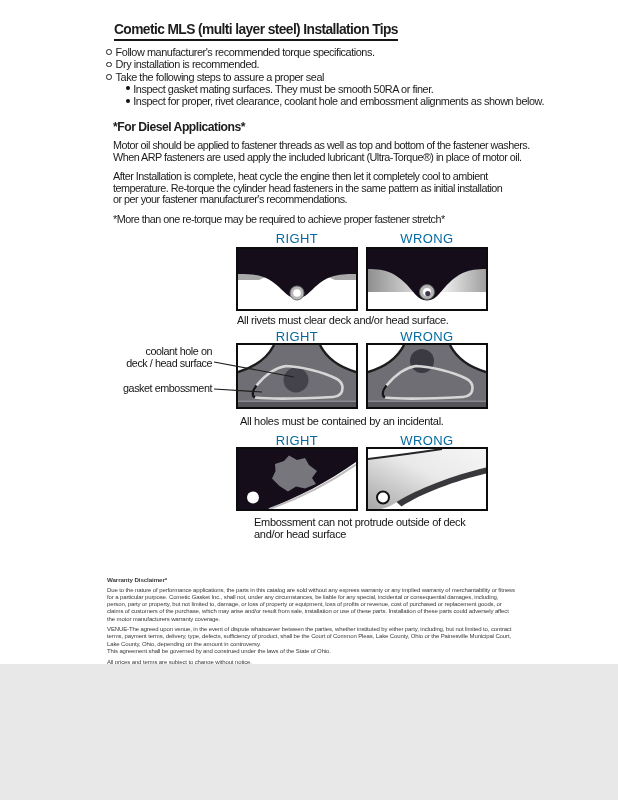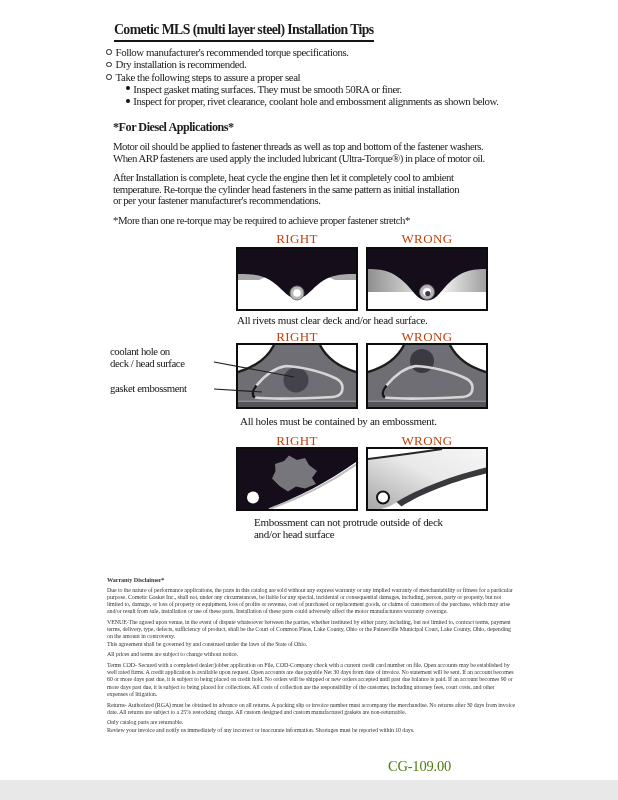--- a/index.html
+++ b/index.html
@@ -1,44 +1,44 @@
 <!DOCTYPE html>
 <html><head>
 <meta charset="utf-8">
 <style>
   html,body{margin:0;padding:0;background:#e8e8e8;}
-  .page{position:relative;width:618px;height:780px;background:#ffffff;overflow:hidden;
-        font-family:Liberation Serif, serif;color:#1c1c1c;}
+  .page{position:relative;width:618px;height:664px;background:#ffffff;overflow:hidden;
+        font-family:Liberation Sans, sans-serif;color:#1c1c1c;}
 
   
   .title{position:absolute;left:114px;top:22px;margin:0;font-size:13.8px;font-weight:700;
          letter-spacing:-0.6px;border-bottom:2.4px solid #161616;padding-bottom:2px;display:inline-block;}
 
   
   .tips{position:absolute;left:106px;top:46px;font-size:10.9px;letter-spacing:-0.45px;line-height:12.3px;}
   .tip{display:flex;align-items:flex-start;}
   .tip .mk{flex:0 0 auto;display:inline-block;border-radius:50%;}
   .mk.o{width:3.6px;height:3.6px;border:1.1px solid #242424;margin:3.4px 4px 0 0;}
   .mk.f{width:3.8px;height:3.8px;background:#141414;margin:3.6px 3.5px 0 0;}
   .tip.sub{margin-left:20px;text-align:right;}
 
   
   .diesel{position:absolute;left:113px;top:120px;width:420px;}
   .diesel h2{margin:0 0 6px 0;font-size:12.2px;letter-spacing:-0.5px;font-weight:700;}
   .diesel p{margin:0 0 8px 0;font-size:10.8px;letter-spacing:-0.5px;line-height:11.5px;white-space:pre-line;}
 
   
-  .dlabel{position:absolute;width:122px;text-align:center;font-size:13px;letter-spacing:0.4px;color:#c2410c;}
+  .dlabel{position:absolute;width:122px;text-align:center;font-size:13px;letter-spacing:0.4px;color:#0369a1;}
   .dbox{position:absolute;width:122px;height:64px;border:2px solid #0c0c0c;box-sizing:border-box;background:#fff;}
   .dbox.r2{height:66px;}
   .dbox svg{display:block;width:100%;height:100%;}
   .dcaption{position:absolute;font-size:11px;letter-spacing:-0.3px;color:#141414;white-space:pre-line;line-height:12.2px;}
 
   
-  .side-labels{position:absolute;left:110px;top:346px;width:102px;text-align:left;
+  .side-labels{position:absolute;left:110px;top:346px;width:102px;text-align:right;
                font-size:10.8px;letter-spacing:-0.45px;line-height:11.8px;color:#161616;}
   .side-labels .lbl2{margin-top:13px;}
   .leaders{position:absolute;left:206px;top:354px;width:100px;height:44px;z-index:5;pointer-events:none;}
 
   
   .legal{position:absolute;left:107px;top:576px;width:409px;color:#3a3a3a;
          font-size:6px;letter-spacing:-0.12px;line-height:7.2px;}
   .legal h3{margin:0 0 3.5px 0;font-size:6.2px;font-weight:700;letter-spacing:-0.1px;}
   .legal p{margin:0 0 3.5px 0;white-space:pre-line;}
 
@@ -151,21 +151,21 @@
       <path d="M36,0 C30,12 17,22 0,27" fill="none" stroke="#1c1c1c" stroke-width="2.4"></path>
       <path d="M118,0 H82 C88,12 101,22 118,27 Z" fill="#ffffff"></path>
       <path d="M82,0 C88,12 101,22 118,27" fill="none" stroke="#1c1c1c" stroke-width="2.4"></path>
       <rect x="0" y="55.6" width="118" height="1.4" fill="#8d8c93"></rect>
       <rect x="0" y="57" width="118" height="5" fill="#55545b"></rect>
       <circle cx="54" cy="16" r="12" fill="#3b3a42"></circle>
       <path d="M17,52.5 C13.5,50.5 14,46 18.5,40.5 C26,31.5 36.5,22.5 48,21 C63,21.5 85,27 98,33.5 C103,36 104.5,38.5 104.5,43 C104.5,48.5 102,51.5 95,52 C66,53.5 31,54 17,52.5 Z" fill="none" stroke="#d6d6d6" stroke-width="2.6"></path>
       <path d="M17,52.5 C13.5,50.5 14,46 18.5,40.5" fill="none" stroke="#17171a" stroke-width="2.6"></path>
     </svg>
   </div>
-  <div class="dcaption" style="left:240px;top:415px;">All holes must be contained by an embossment.</div>
+  <div class="dcaption" style="left:240px;top:415px;">All holes must be contained by an incidental.</div>
 
   <div class="dlabel" style="left:236px;top:433px;">RIGHT</div>
   <div class="dlabel" style="left:366px;top:433px;">WRONG</div>
 
   <div class="dbox" style="left:236px;top:447px;">
     <svg viewBox="0 0 118 60" preserveAspectRatio="none">
       <rect width="118" height="60" fill="#ffffff"></rect>
       <path d="M0,0 H118 V13 C90,33 58,49 30,60 H0 Z" fill="#150d1a"></path>
       <path d="M118,15.5 C90,35 58,50.5 31.5,60" fill="none" stroke="#bdbdbd" stroke-width="2"></path>
       <path d="M37,15 L46,12 L51,6.5 L59,11 L67,9 L71,16 L79,22 L74,29 L78,35 L67,39.5 L58,37.5 L50,42.5 L41.5,37 L34,29.5 L37.5,22 Z" fill="#77767d"></path>

